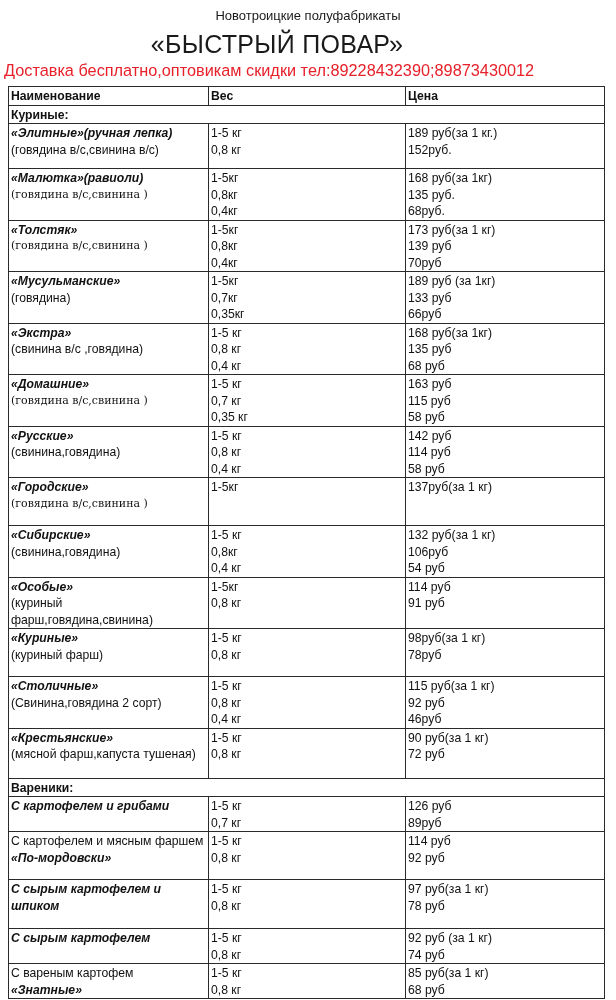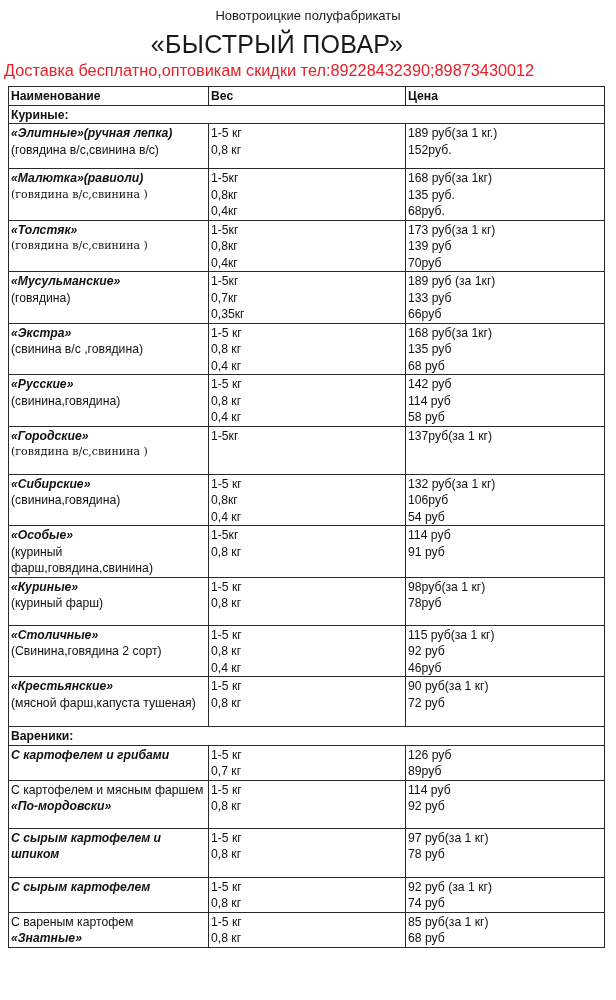--- a/index.html
+++ b/index.html
@@ -117,20 +117,36 @@
           <span class="line">0,4 кг</span>
         </td>
         <td>
           <span class="line">168 руб(за 1кг)</span>
           <span class="line">135 руб</span>
           <span class="line">68 руб</span>
         </td>
       </tr>
       <tr style="height: 48px;">
         <td>
+          <span class="pname line">«Домашние»</span>
+          <span class="line serif">(говядина в/с,свинина  )</span>
+        </td>
+        <td>
+          <span class="line">1-5 кг</span>
+          <span class="line">0,7 кг</span>
+          <span class="line">0,35 кг</span>
+        </td>
+        <td>
+          <span class="line">163 руб</span>
+          <span class="line">115 руб</span>
+          <span class="line">58 руб</span>
+        </td>
+      </tr>
+      <tr style="height: 48px;">
+        <td>
           <span class="pname line">«Русские»</span>
           <span class="line">(свинина,говядина)</span>
         </td>
         <td>
           <span class="line">1-5 кг</span>
           <span class="line">0,8 кг</span>
           <span class="line">0,4 кг</span>
         </td>
         <td>
           <span class="line">142 руб</span>

